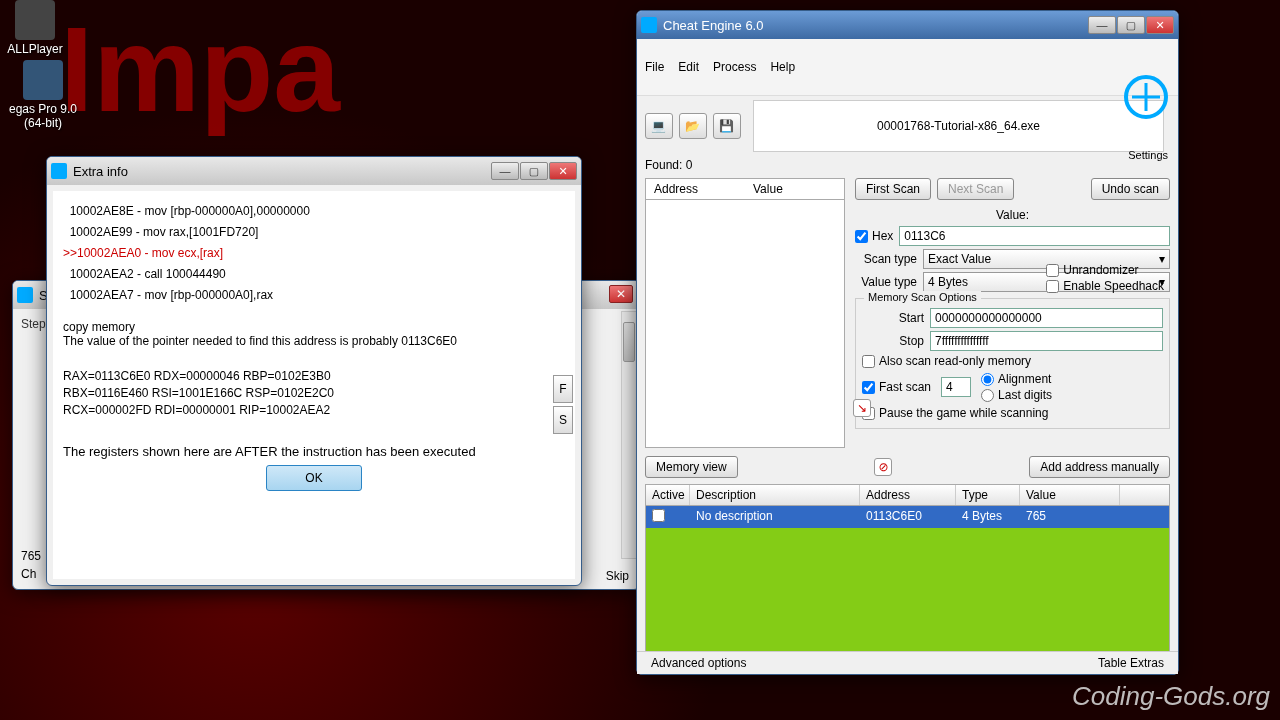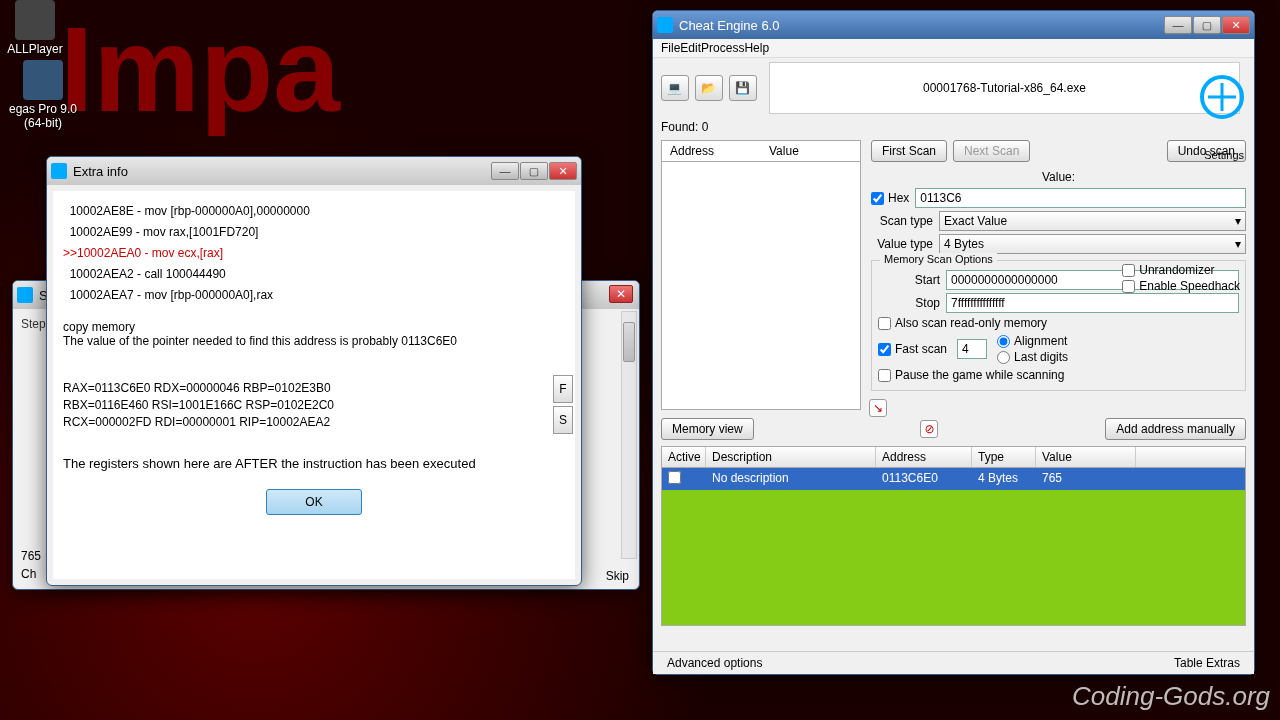--- a/index.html
+++ b/index.html
@@ -13,22 +13,22 @@
 .icon-img{width:40px;height:40px;margin:0 auto 2px;background:#444;border-radius:4px;}
 .win{position:absolute;background:#f0f0f0;border:1px solid #365d8a;border-radius:6px;box-shadow:0 4px 20px rgba(0,0,0,0.6);}
 .titlebar{height:28px;background:linear-gradient(#6b9bd6,#3d6aa3);border-radius:5px 5px 0 0;display:flex;align-items:center;padding:0 4px;color:#fff;}
 .titlebar.light{background:linear-gradient(#e8e8e8,#c8c8c8);color:#000;}
 .titlebar .icon{width:16px;height:16px;background:#0af;border-radius:2px;margin-right:6px;}
 .titlebar .title{flex:1;font-size:13px;}
 .win-btns{display:flex;gap:1px;}
 .win-btn{width:28px;height:18px;background:linear-gradient(#eee,#bbb);border:1px solid #888;border-radius:2px;display:flex;align-items:center;justify-content:center;font-size:11px;cursor:pointer;color:#333;}
 .win-btn.close{background:linear-gradient(#e77,#c33);color:#fff;}
 
-.ce{left:652px;top:10px;width:603px;height:665px;}
-.menubar{background:#f4f4f4;padding:2px 8px;display:flex;border-bottom:1px solid #ddd;}
+.ce{left:636px;top:10px;width:543px;height:665px;}
+.menubar{background:#f4f4f4;padding:21px 8px;display:flex;gap:14px;border-bottom:1px solid #ddd;}
 .menubar span{cursor:pointer;}
 .ce-top{display:flex;align-items:center;padding:4px 8px;gap:6px;}
 .ce-toolbtn{width:28px;height:26px;border:1px solid #999;background:linear-gradient(#fff,#ddd);border-radius:3px;display:flex;align-items:center;justify-content:center;cursor:pointer;}
 .process-name{flex:1;text-align:center;padding:18px;border:1px solid #ccc;background:#fff;margin:0 6px;}
 .ce-logo{position:absolute;right:8px;top:62px;width:48px;height:48px;}
 .ce-logo svg{width:48px;height:48px;}
 .settings-txt{position:absolute;right:10px;top:138px;font-size:11px;}
 .found{padding:2px 8px;}
 .ce-body{display:flex;padding:4px 8px;gap:10px;}
 .results{width:200px;height:270px;border:1px solid #aaa;background:#fff;}
@@ -59,23 +59,23 @@
 .c-desc{width:170px;}
 .c-addr{width:96px;}
 .c-type{width:64px;}
 .c-val{width:100px;}
 .bottom-bar{position:absolute;bottom:0;left:0;right:0;display:flex;justify-content:space-between;padding:4px 14px;border-top:1px solid #ccc;background:#f0f0f0;}
 
 .extra{left:46px;top:156px;width:536px;height:430px;}
 .extra .content{background:#fff;margin:6px;padding:10px;height:calc(100% - 40px);position:relative;}
 .asm{font-family:"Courier New",monospace;font-size:15px;line-height:1.4;white-space:pre;}
 .asm .hl{color:#c00;}
-.regs{font-family:"Courier New",monospace;font-size:15px;margin-top:32px;line-height:1.4;}
+.regs{font-family:"Courier New",monospace;font-size:15px;margin-top:20px;line-height:1.4;}
 .note{margin-top:26px;font-size:13px;}
-.ok-btn{display:block;margin:18px auto 0;width:96px;padding:5px;border:1px solid #2a84c5;background:linear-gradient(#cfe8f8,#a8d5f0);border-radius:3px;cursor:pointer;text-align:center;}
+.ok-btn{display:block;margin:6px auto 0;width:96px;padding:5px;border:1px solid #2a84c5;background:linear-gradient(#cfe8f8,#a8d5f0);border-radius:3px;cursor:pointer;text-align:center;}
 .side-fs{position:absolute;right:2px;top:184px;width:20px;}
 .side-fs .sb{height:28px;border:1px solid #999;background:linear-gradient(#fff,#ddd);margin-bottom:3px;text-align:center;line-height:26px;cursor:pointer;}
 
 .tut{left:12px;top:280px;width:628px;height:310px;background:#f0f0f0;}
 .tut .content{padding:8px;font-size:11px;color:#333;line-height:1.3;}
 .tut-close{position:absolute;right:6px;top:4px;width:24px;height:18px;background:linear-gradient(#e77,#c33);color:#fff;border:1px solid #822;border-radius:2px;text-align:center;line-height:16px;cursor:pointer;}
 .skip{position:absolute;right:10px;bottom:6px;}
 .scroll-v{position:absolute;right:2px;top:30px;width:16px;bottom:30px;background:#e8e8e8;border:1px solid #ccc;}
 .scroll-v .thumb{position:absolute;left:1px;right:1px;top:10px;height:40px;background:linear-gradient(#ddd,#bbb);border:1px solid #999;border-radius:2px;}
 .red-icon{width:18px;height:18px;border:1px solid #999;background:#fff;display:inline-flex;align-items:center;justify-content:center;color:#c00;border-radius:3px;cursor:pointer;}

